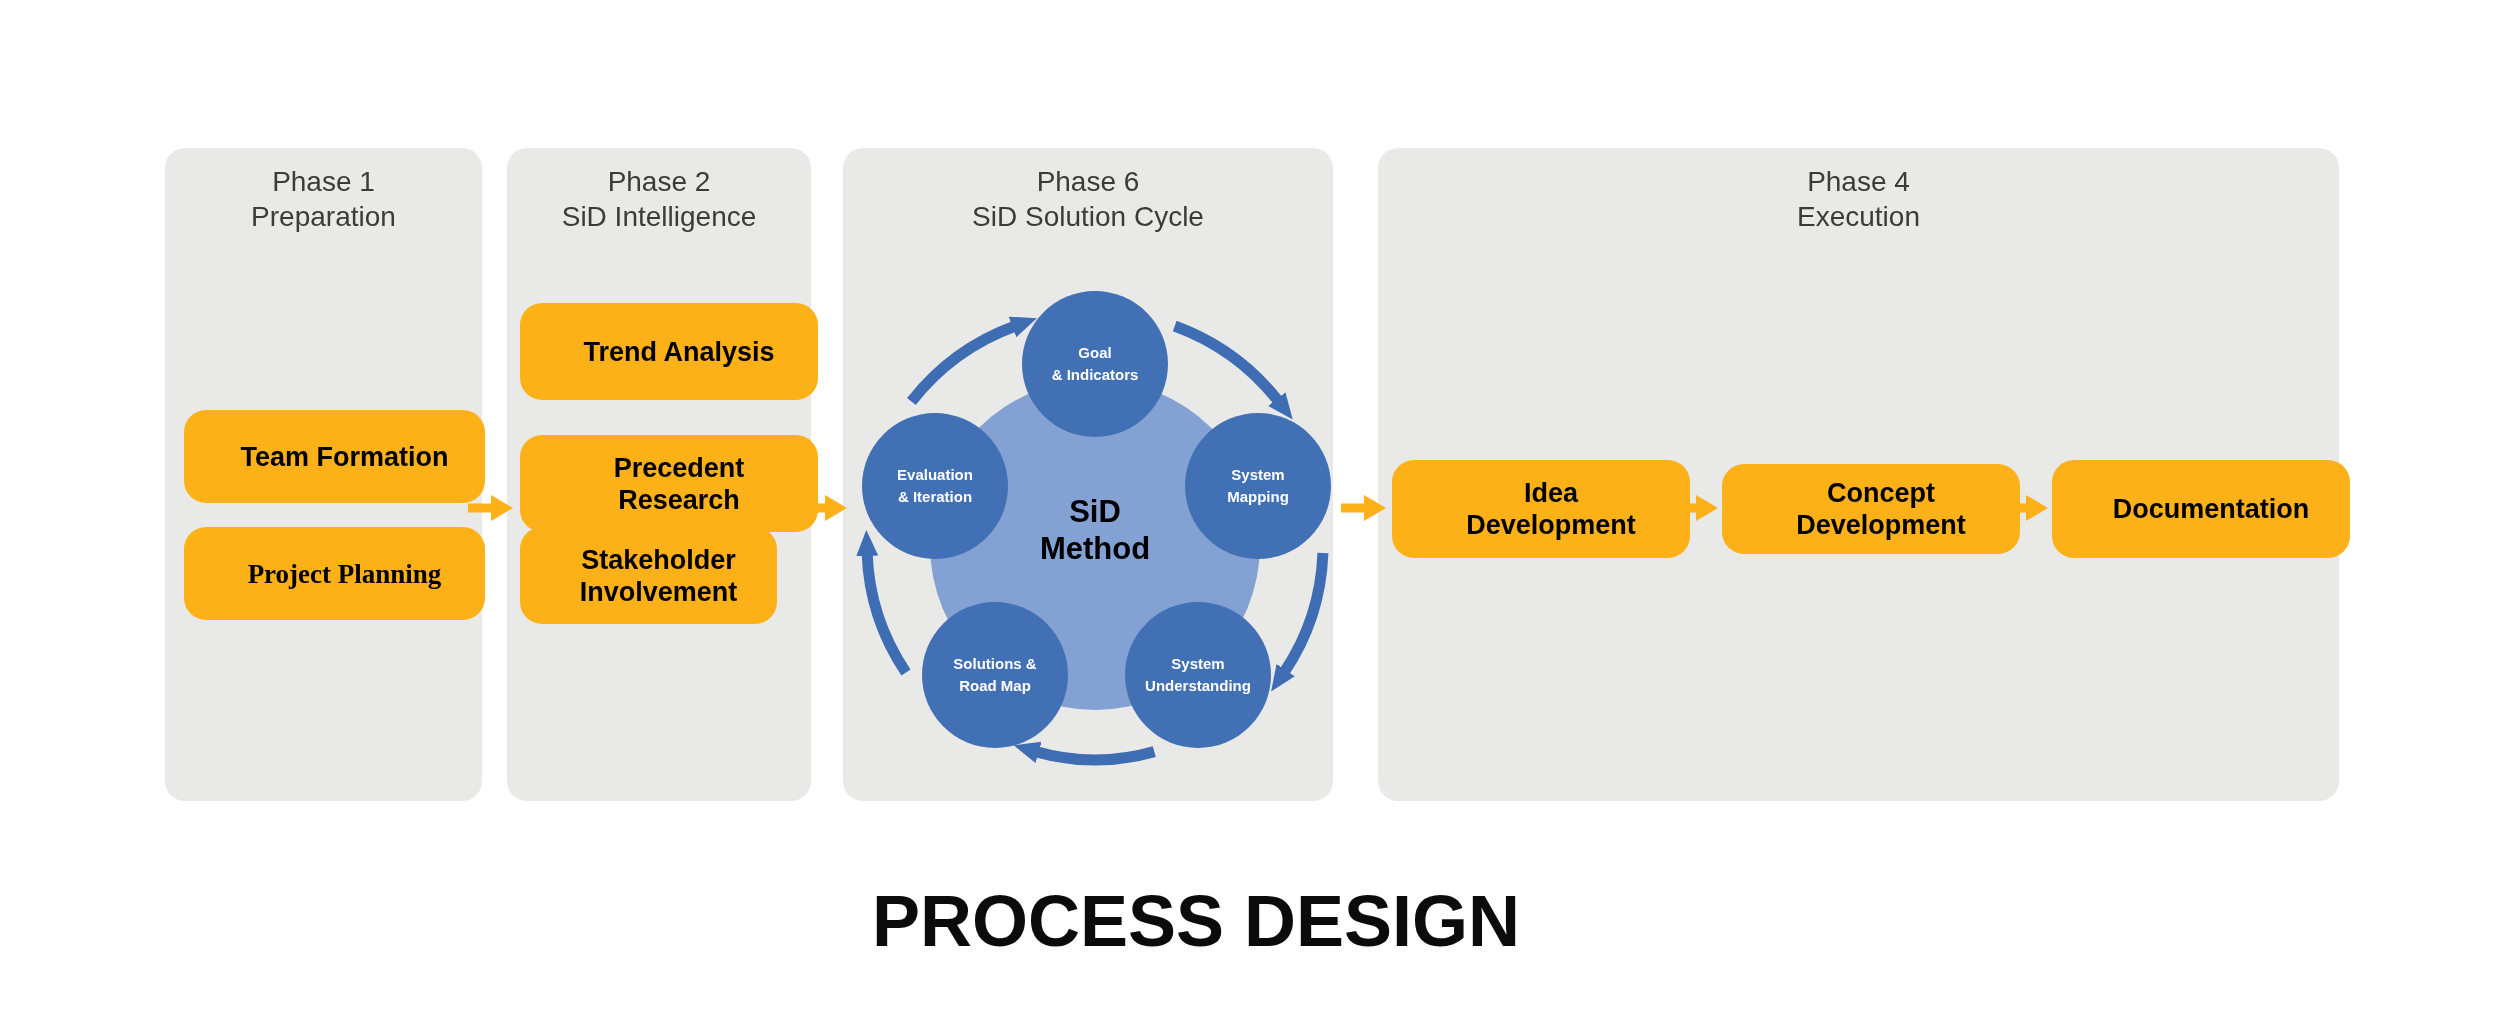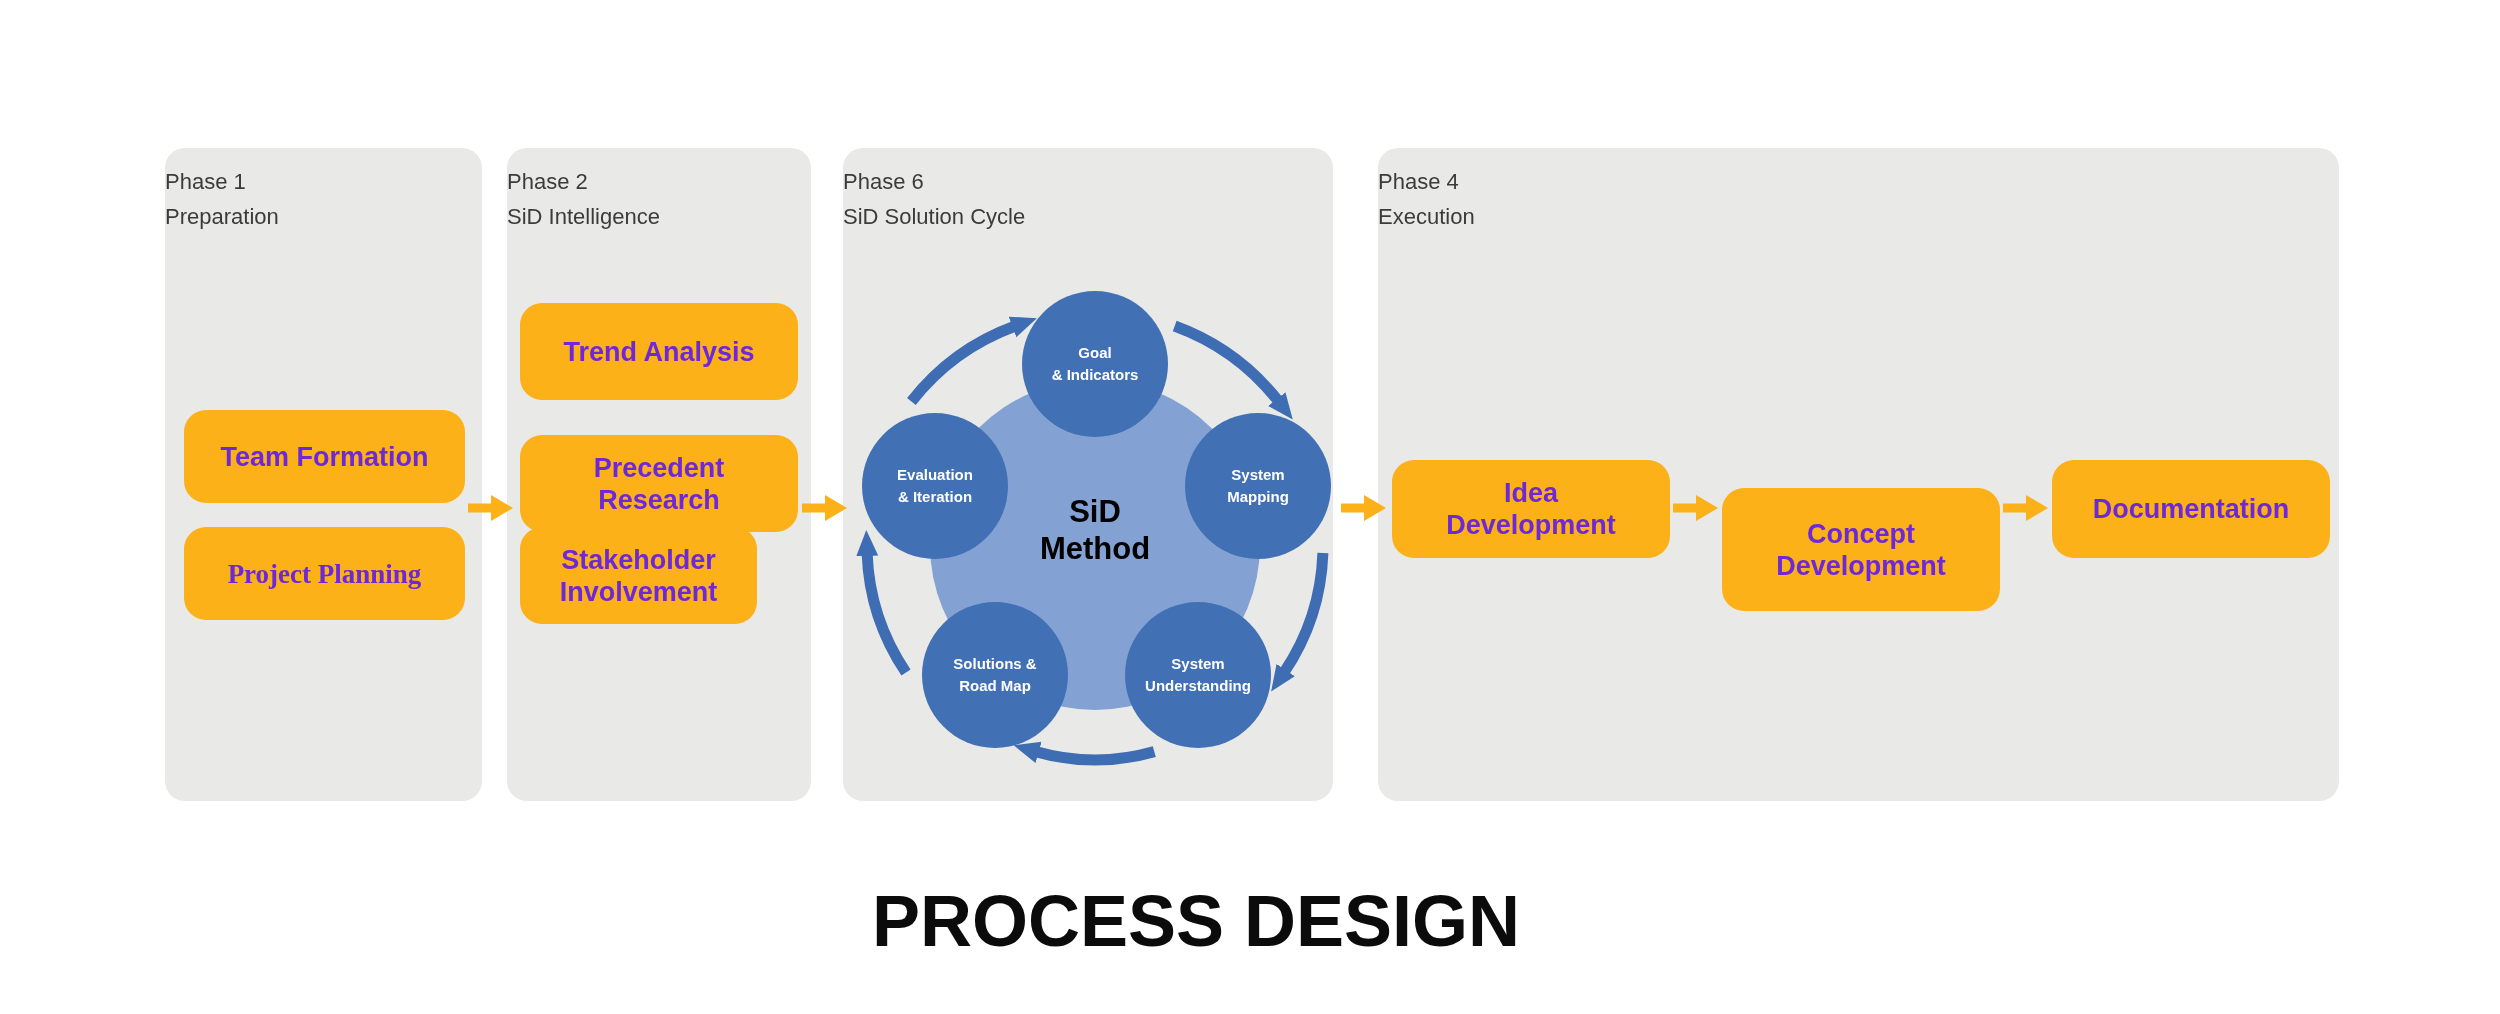--- a/index.html
+++ b/index.html
@@ -4,27 +4,27 @@
 <style>
   html,body{margin:0;padding:0;background:#ffffff;}
   #canvas{
     position:relative;width:2500px;height:1014px;background:#ffffff;
     font-family:"Liberation Sans","DejaVu Sans",sans-serif;overflow:hidden;
   }
   .panel{
     position:absolute;top:148px;height:653px;background:#e9e9e8;border-radius:20px;
   }
   .panel-header{
-    position:absolute;top:16px;left:0;width:100%;text-align:left;
-    color:#3b3b3a;font-size:22px;line-height:35px;font-weight:400;
+    position:absolute;top:16px;left:0;width:100%;text-align:center;
+    color:#3b3b3a;font-size:28px;line-height:35px;font-weight:400;
   }
   .ybox{
     position:absolute;background:#fbb117;border-radius:22px;
     display:flex;align-items:center;justify-content:center;text-align:center;
-    color:#6d28d9;font-weight:bold;font-size:27px;line-height:32px;white-space:pre-line;
+    color:#000000;font-weight:bold;font-size:27px;line-height:32px;white-space:pre-line;padding-left:20px;
   }
   .flow-arrow{position:absolute;width:45px;height:28px;}
   .circle{
     position:absolute;border-radius:50%;display:flex;align-items:center;justify-content:center;
     text-align:center;white-space:pre-line;
   }
   .circle.big{
     left:930px;top:380px;width:330px;height:330px;background:#84a1d3;
   }
   .circle.node{
@@ -78,21 +78,21 @@
   <div class="ybox" style="left:184px;top:527px;width:281px;height:93px;font-family:Liberation Serif, serif;">Project Planning</div>
 
   <div class="ybox" style="left:520px;top:303px;width:278px;height:97px;">Trend Analysis</div>
   <div class="ybox" style="left:520px;top:435px;width:278px;height:97px;">Precedent
 Research</div>
   <div class="ybox" style="left:520px;top:527px;width:237px;height:97px;">Stakeholder
 Involvement</div>
 
   <div class="ybox" style="left:1392px;top:460px;width:278px;height:98px;">Idea
 Development</div>
-  <div class="ybox" style="left:1722px;top:488px;width:278px;height:123px;text-align:center;">Concept
+  <div class="ybox" style="left:1722px;top:464px;width:278px;height:90px;text-align:center;">Concept
 Development</div>
   <div class="ybox" style="left:2052px;top:460px;width:278px;height:98px;">Documentation</div>
 
   <svg class="flow-arrow" style="left:468px;top:494px;" viewBox="0 0 45 28">
     <polygon points="0,9.5 23,9.5 23,1 45,14 23,27 23,18.5 0,18.5" fill="#fbb117"></polygon>
   </svg>
   <svg class="flow-arrow" style="left:802px;top:494px;" viewBox="0 0 45 28">
     <polygon points="0,9.5 23,9.5 23,1 45,14 23,27 23,18.5 0,18.5" fill="#fbb117"></polygon>
   </svg>
   <svg class="flow-arrow" style="left:1341px;top:494px;" viewBox="0 0 45 28">

